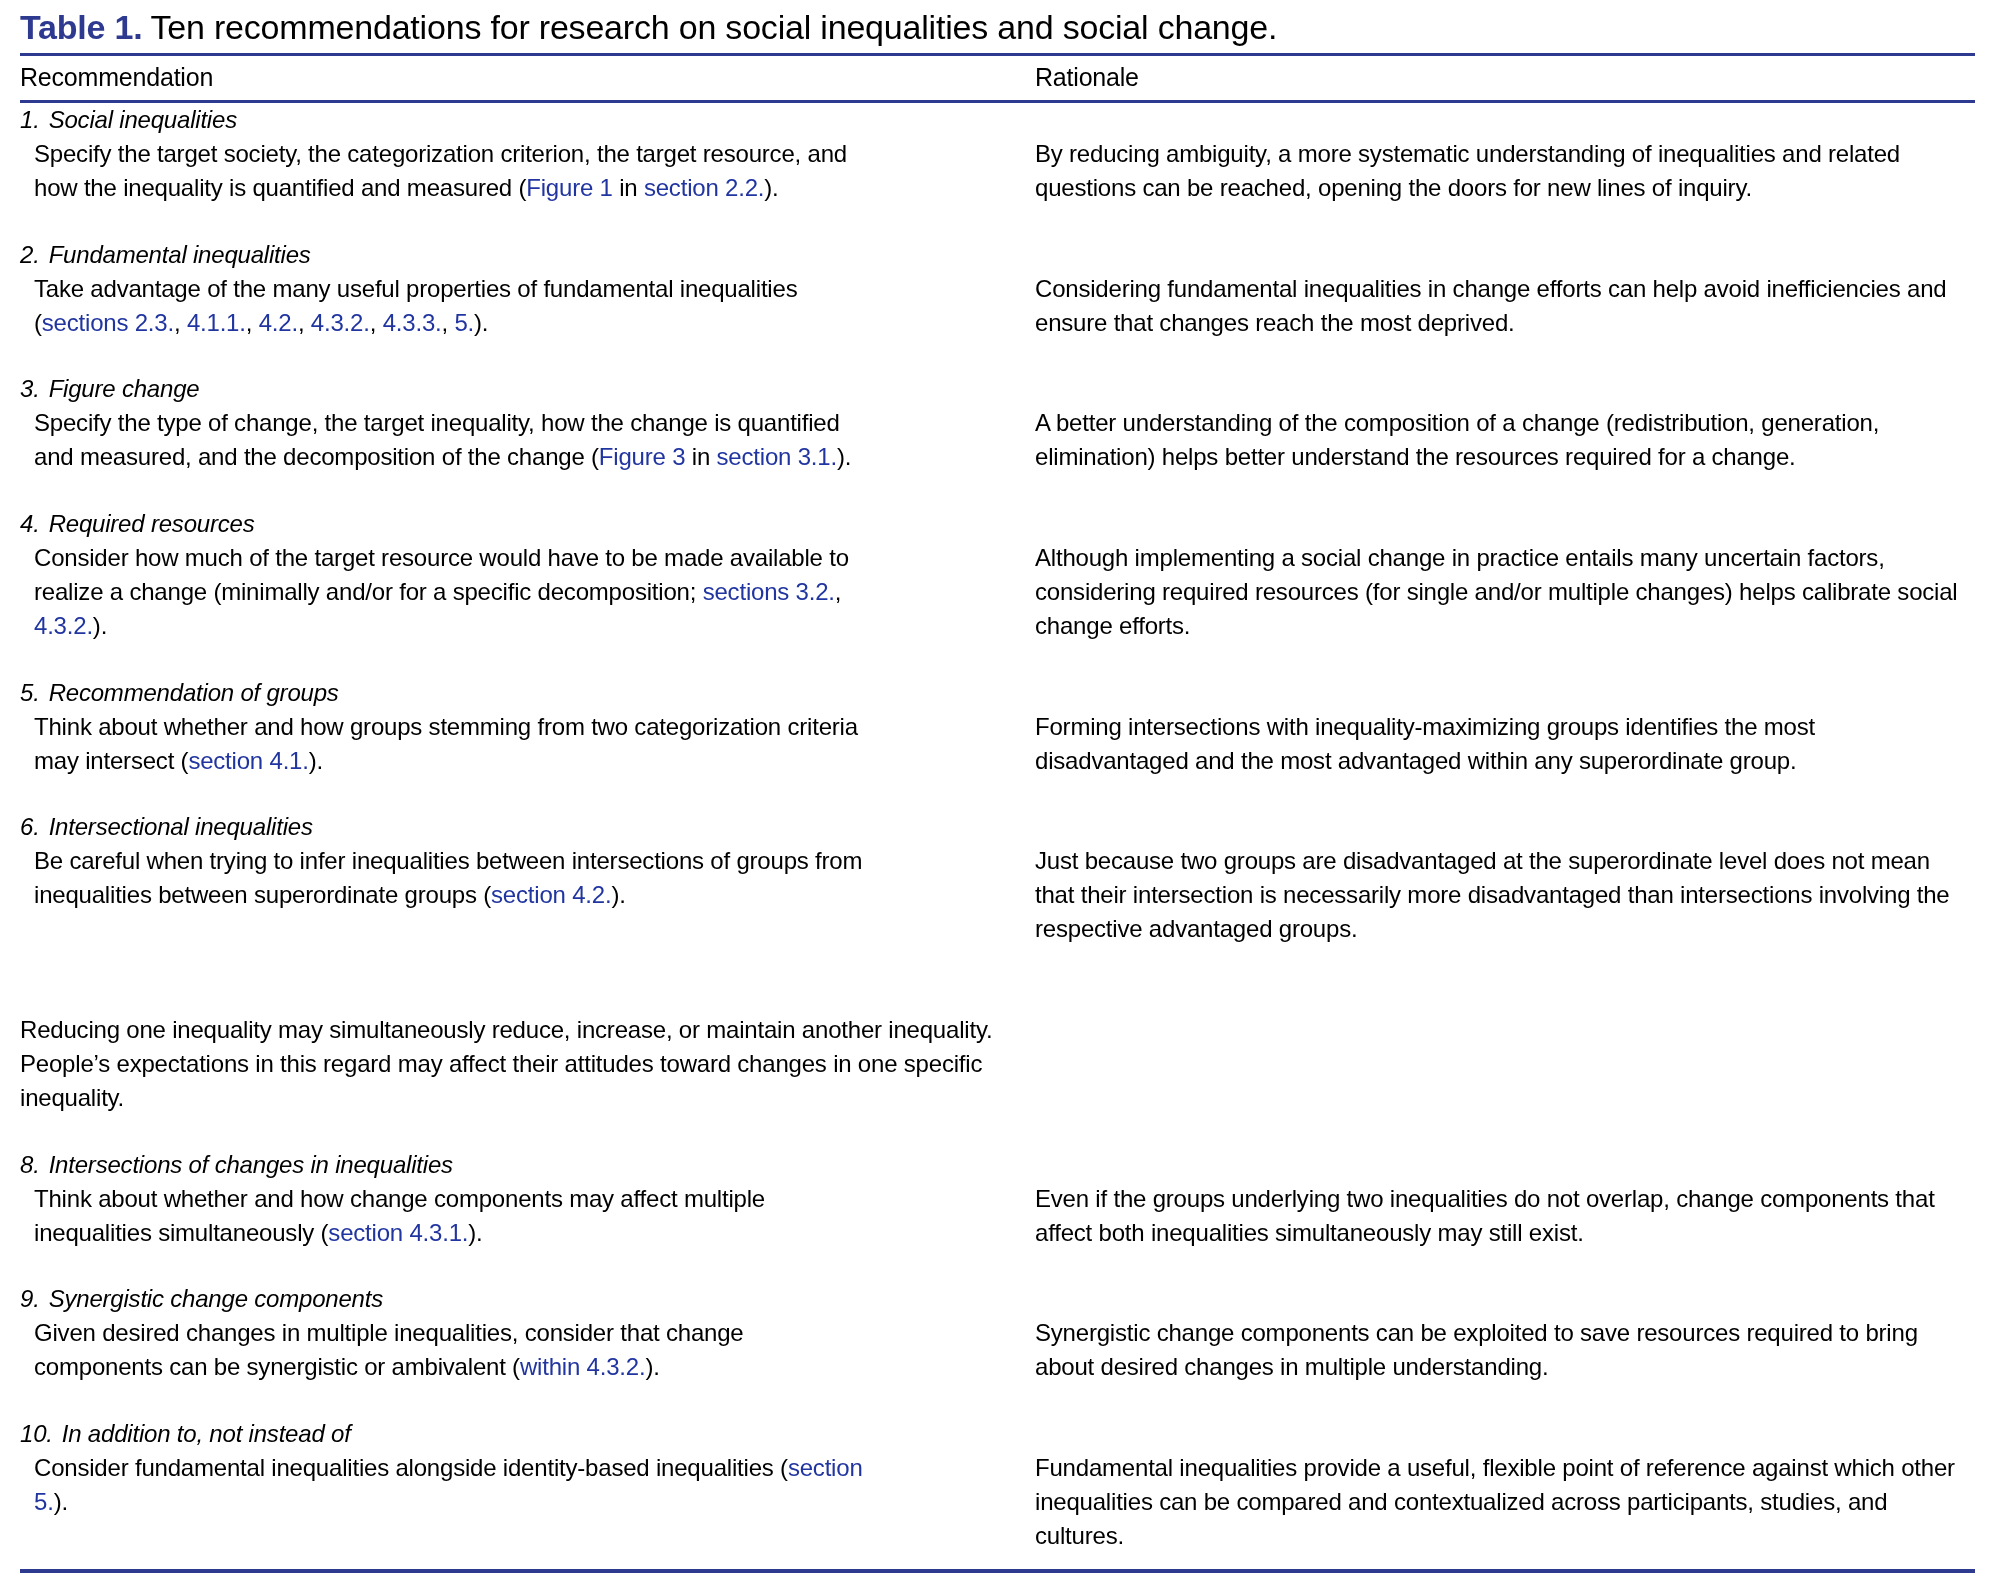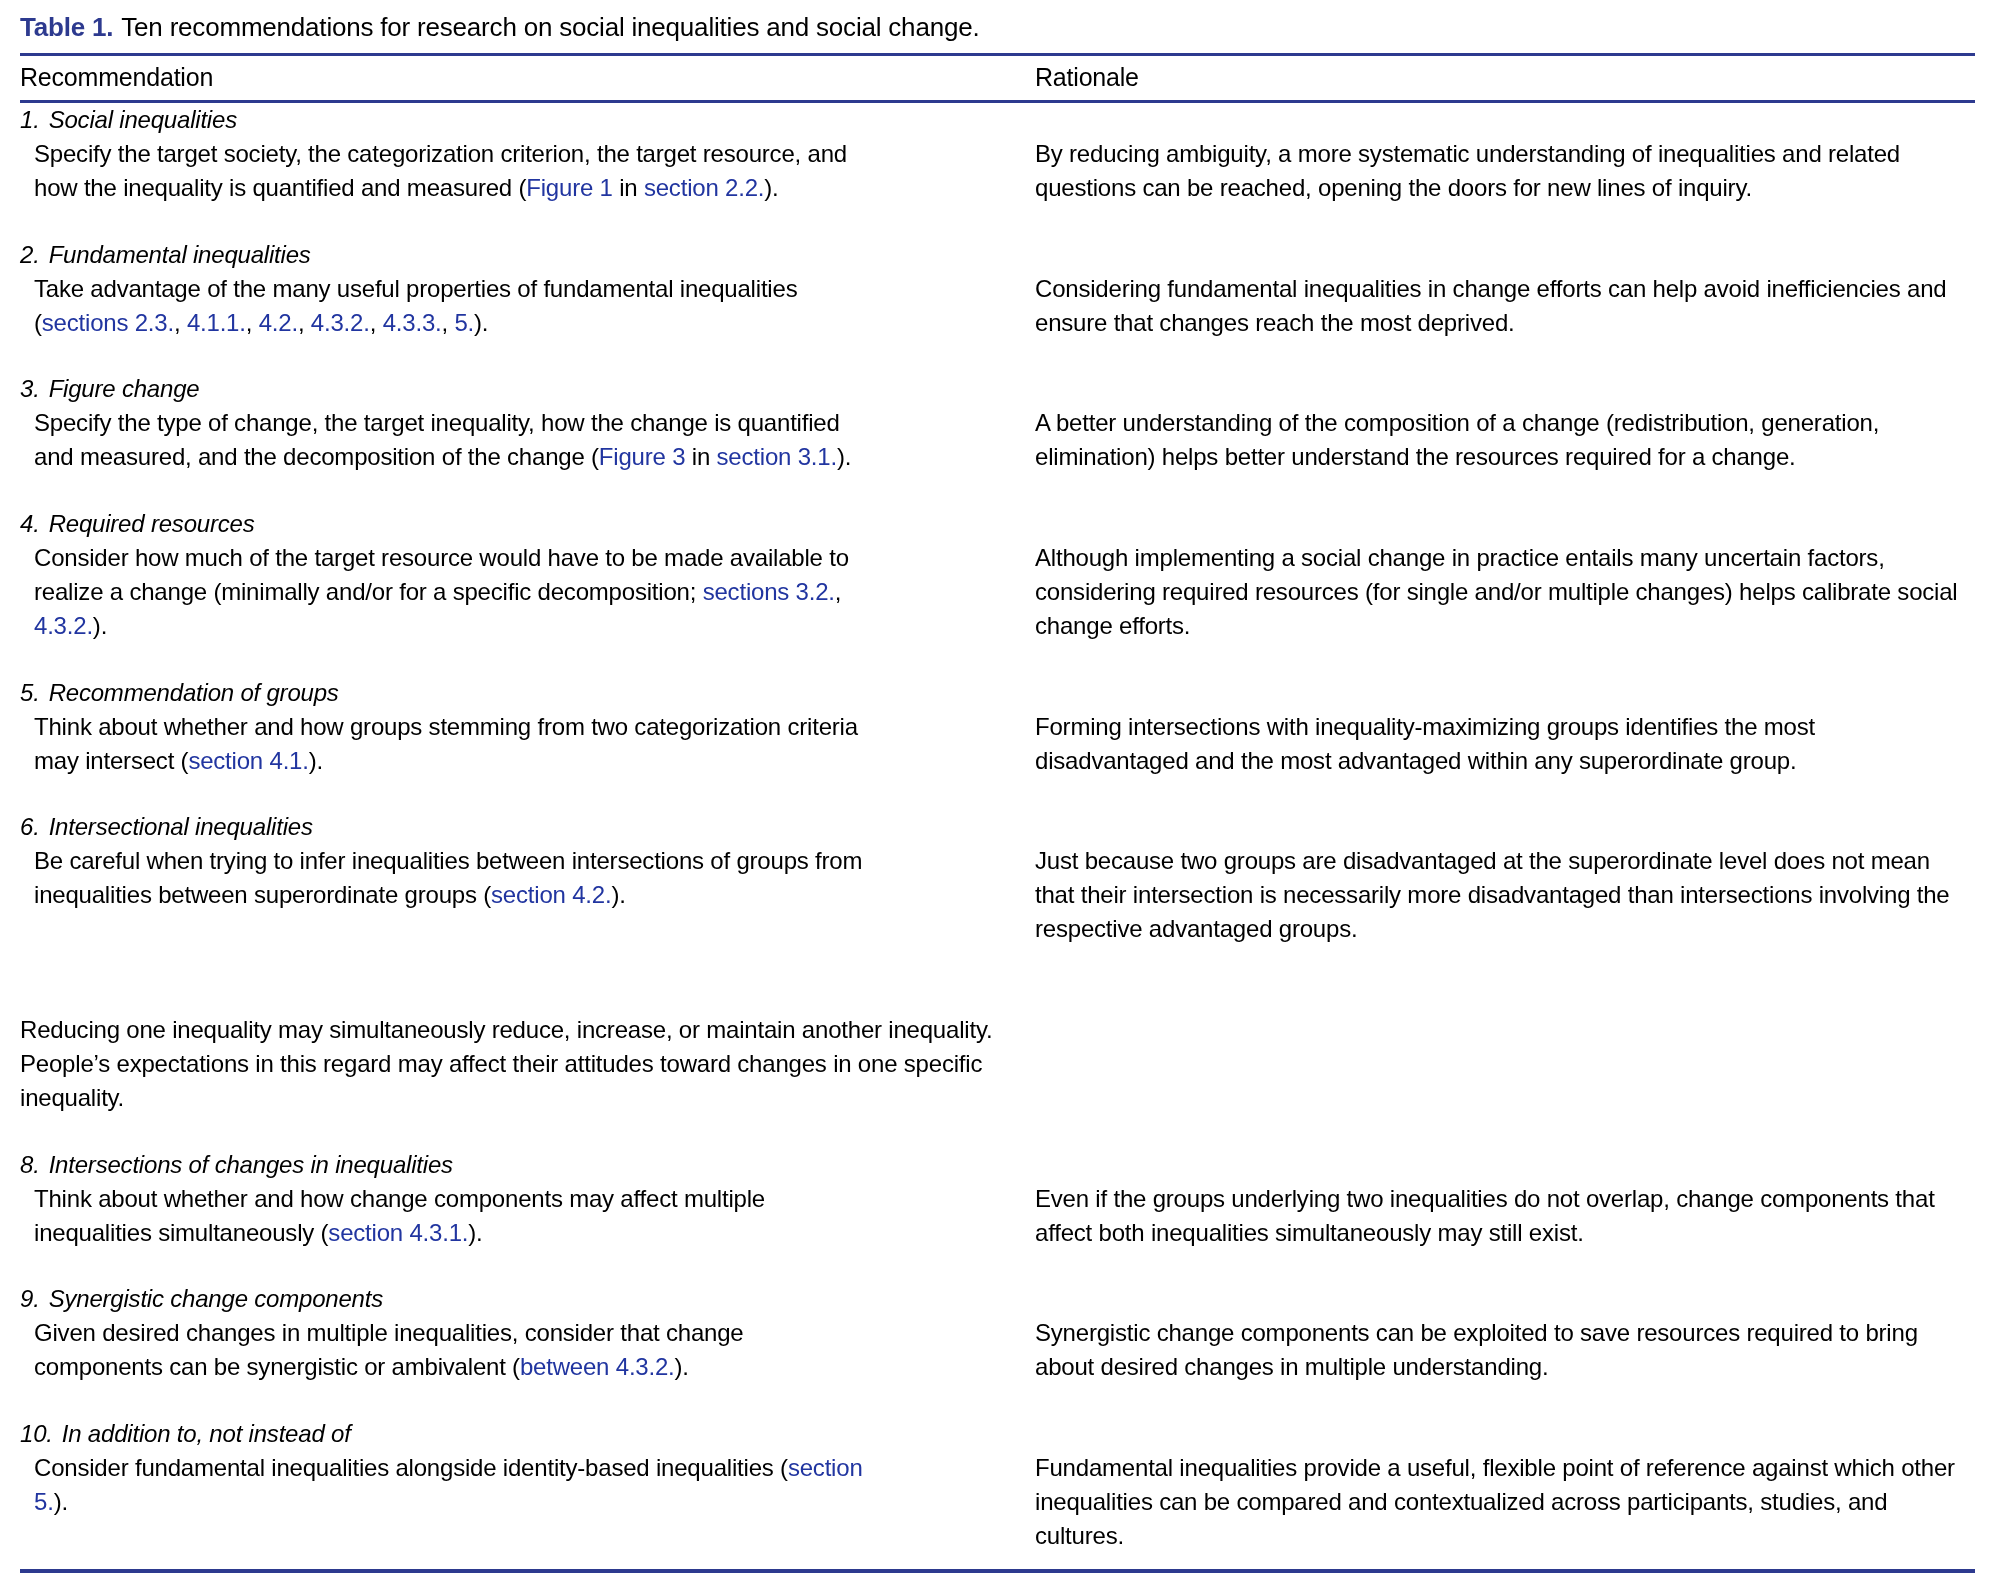--- a/index.html
+++ b/index.html
@@ -9,21 +9,21 @@
     box-sizing: border-box;
     padding: 8px 25px 12px 20px;
     display: flex;
     flex-direction: column;
     font-family: "Liberation Sans", sans-serif;
     color: #000000;
     letter-spacing: -0.2px;
     background: #ffffff;
   }
   .caption {
-    font-size: 26px;
+    font-size: 34px;
     line-height: 34px;
     margin: 2px 0 9px 0;
   }
   .caption-label {
     color: #2d3a8f;
     font-weight: bold;
     margin-right: 8px;
   }
   .rule {
     height: 3px;
@@ -167,21 +167,21 @@
       <div class="cell rat">
         <p class="rat-text">Even if the groups underlying two inequalities do not overlap, change components that affect both inequalities simultaneously may still exist.</p>
       </div>
     </div>
 
     <div class="row">
       <div class="cell rec">
         <div class="rec-heading">
           <span class="rec-num">9.</span><span>Synergistic change components</span>
         </div>
-        <div class="rec-body"><span>Given desired changes in multiple inequalities, consider that change components can be synergistic or ambivalent (</span><span class="link">between 4.3.2.</span><span>).</span></div>
+        <div class="rec-body"><span>Given desired changes in multiple inequalities, consider that change components can be synergistic or ambivalent (</span><span class="link">within 4.3.2.</span><span>).</span></div>
       </div>
       <div class="cell rat">
         <p class="rat-text">Synergistic change components can be exploited to save resources required to bring about desired changes in multiple understanding.</p>
       </div>
     </div>
 
     <div class="row">
       <div class="cell rec">
         <div class="rec-heading">
           <span class="rec-num">10.</span><span>In addition to, not instead of</span>

